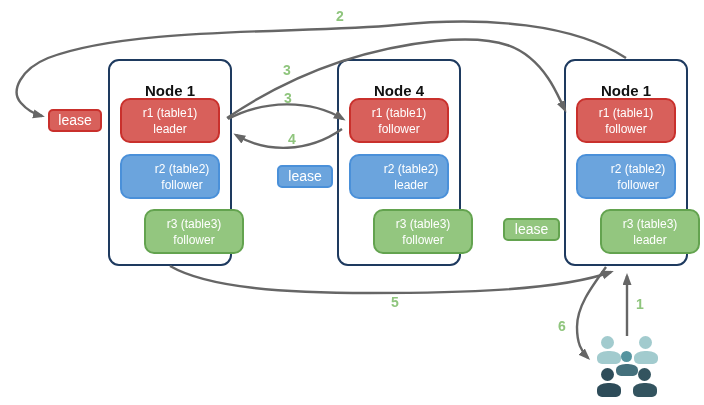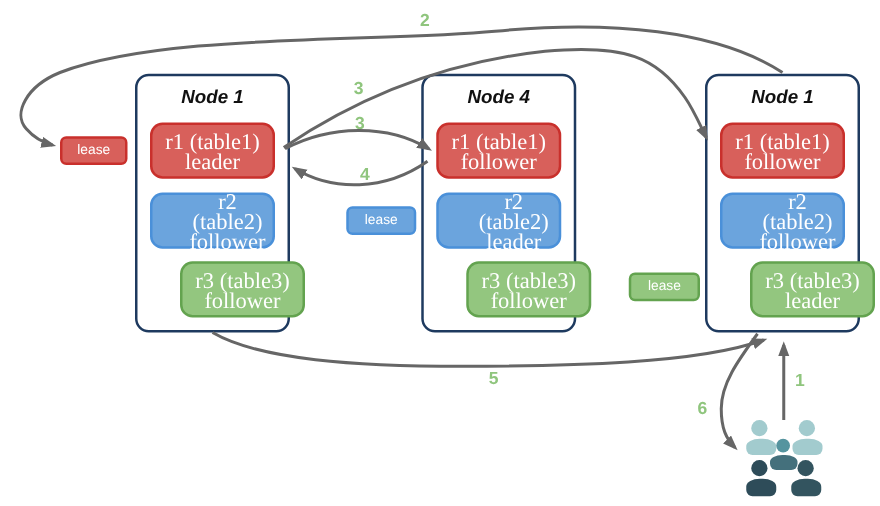--- a/index.html
+++ b/index.html
@@ -6,37 +6,37 @@
   .stage{
     position:relative;width:704px;height:405px;background:#fff;overflow:hidden;
     font-family:"Liberation Sans","DejaVu Sans",sans-serif;
   }
   
   .node{
     position:absolute;top:59px;width:124px;height:207px;box-sizing:border-box;
     background:#fff;border:2px solid var(--node_border,#1e3a5f);border-radius:11px;
   }
   .node-title{
-    position:absolute;top:8px;left:0;width:100%;text-align:center;
-    font-size:15px;font-weight:bold;color:#111;font-style:italic;
+    position:absolute;top:21px;left:0;width:100%;text-align:center;
+    font-size:15px;font-weight:bold;color:#111;
   }
   .replica{
     position:absolute;left:10px;width:100px;height:45px;box-sizing:border-box;
     border-radius:10px;border:2px solid;color:#fff;
     display:flex;flex-direction:column;align-items:center;justify-content:center;
-    font-size:18px;line-height:16px;text-align:center;font-family:Liberation Serif, serif;
+    font-size:12px;line-height:16px;text-align:center;
   }
   .replica.red{background:var(--replica_red,#d8605b);border-color:var(--replica_red_border,#c9302c);}
   .replica.blue{background:var(--replica_blue,#6ba4dd);border-color:var(--replica_blue_border,#4a90d9);padding-left:24px;}
   .replica.green{background:var(--replica_green,#93c67f);border-color:var(--replica_green_border,#63a34f);}
   .r1{top:37px;} .r2{top:93px;} .r3{top:148px;margin-left:24px;}
   
   .lease{
     position:absolute;box-sizing:border-box;height:23px;border-radius:5px;border:2px solid;
-    color:#fff;font-size:11px;text-align:center;line-height:19px;
+    color:#fff;font-size:14px;text-align:center;line-height:19px;
   }
   .lease-red{left:48px;top:109px;width:54px;background:var(--replica_red,#d8605b);border-color:var(--replica_red_border,#c9302c);}
   .lease-blue{left:277px;top:165px;width:56px;background:var(--replica_blue,#6ba4dd);border-color:var(--replica_blue_border,#4a90d9);}
   .lease-green{left:503px;top:218px;width:57px;background:var(--replica_green,#93c67f);border-color:var(--replica_green_border,#63a34f);}
   
   .step{
     position:absolute;width:14px;text-align:center;
     font-size:14px;font-weight:bold;color:var(--step_label_green,#8fc57d);
   }
   

